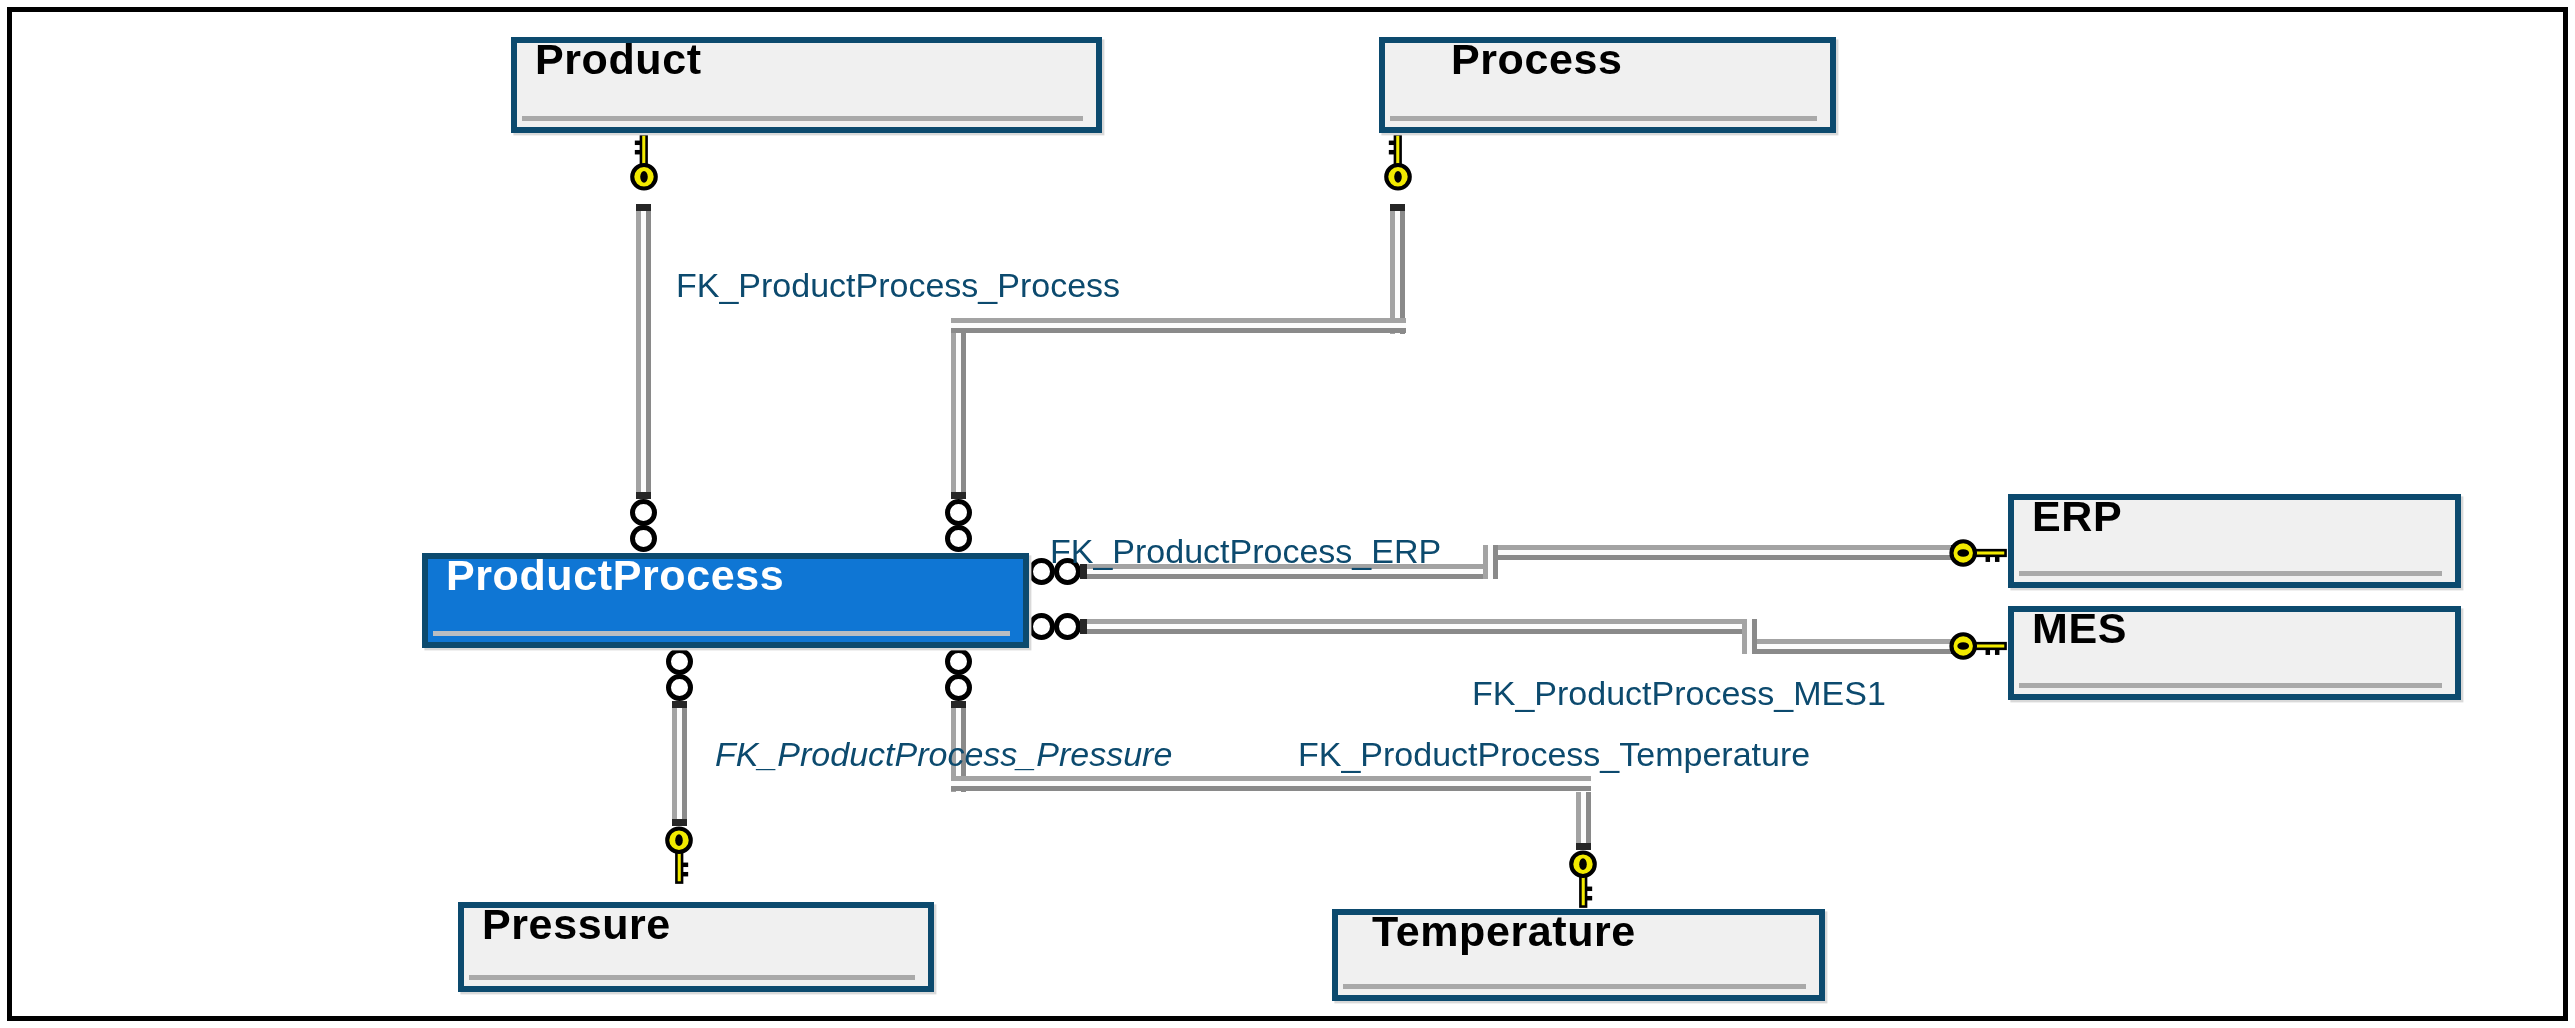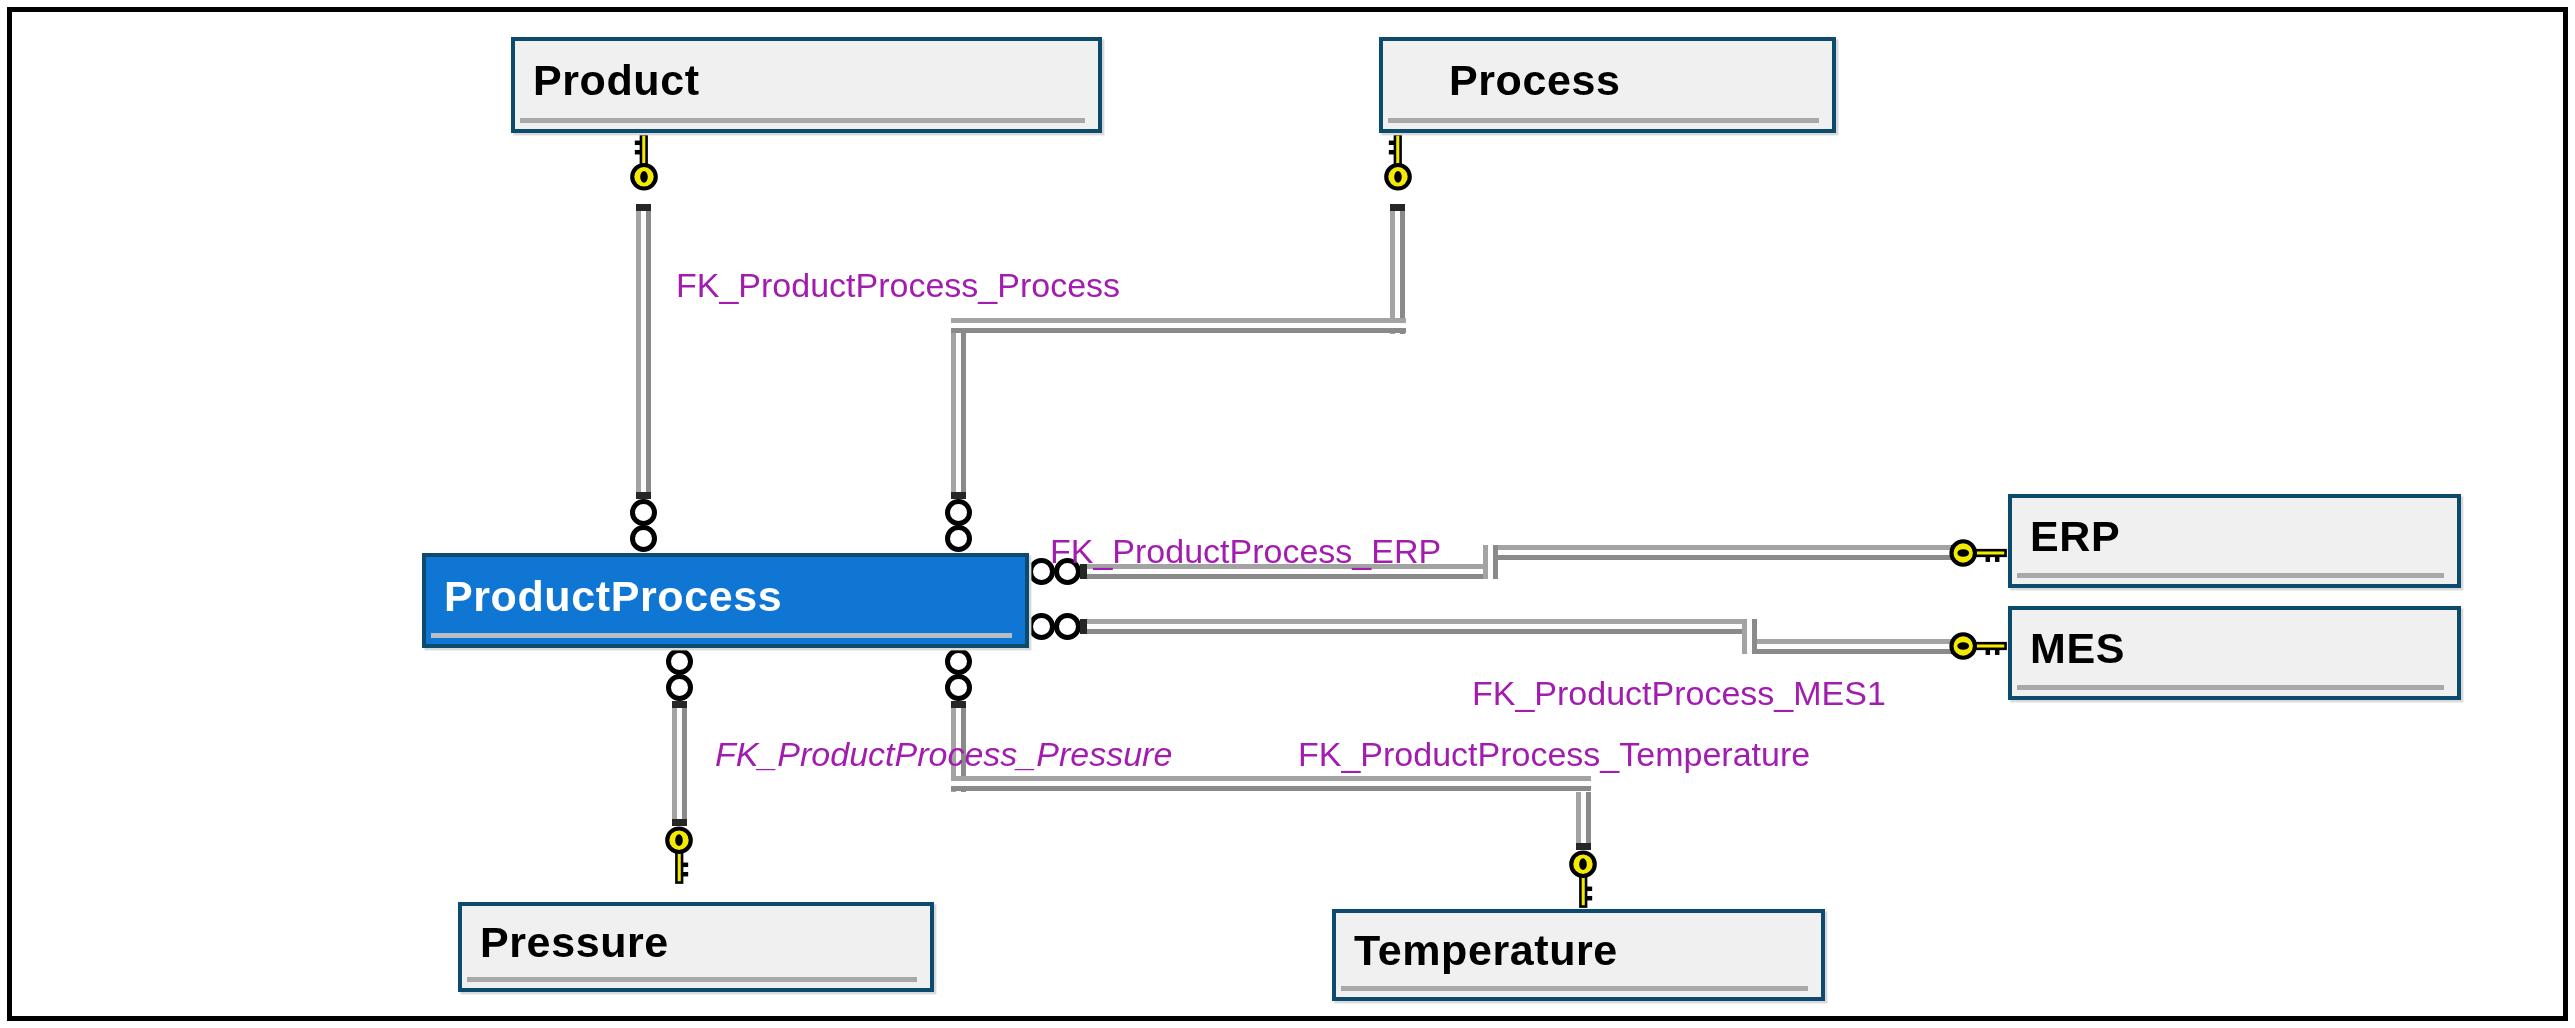--- a/index.html
+++ b/index.html
@@ -2,23 +2,23 @@
 <html style="font-size:9.5px"><head>
 <meta charset="utf-8">
 <style>
   html,body{margin:0;padding:0;background:#fff;}
   #stage{position:relative;width:2576px;height:1029px;background:#ffffff;
          font-family:"Liberation Sans",sans-serif;overflow:hidden;}
   #frame{position:absolute;left:7.1px;top:7.1px;right:8.3px;bottom:8.3px;
          border:5.3px solid #000;pointer-events:none;}
 
   
-  .tbl{position:absolute;background:#f0f0f0;border:4px solid #0c4a6e;
+  .tbl{position:absolute;background:#f0f0f0;border:6px solid #0c4a6e;
        box-shadow:2.4px 2.4px 0 #d9d9d9;box-sizing:border-box;
-       display:flex;align-items:center;}
+       display:flex;}
   .tbl .title{font-weight:bold;font-size:43px;color:#000;padding-left:18px;
               white-space:nowrap;letter-spacing:0.6px;margin-top:-8.3px;}
   .tbl .innerline{position:absolute;left:4.8px;right:13px;bottom:6px;height:5.3px;
                   background:#a9a9a9;}
   .tbl.selected{background:#0f76d4;}
   .tbl.selected .title{color:#ffffff;}
   .tbl.selected .innerline{background:#b9bdc2;}
 
   
   .vline{position:absolute;width:15.4px;box-sizing:border-box;
@@ -36,21 +36,21 @@
   .inf i{display:block;width:27px;height:27px;border:5.3px solid #000;border-radius:50%;
          background:#fff;box-sizing:border-box;}
   .inf.v i + i{margin-top:-1.2px;}
   .inf.h i + i{margin-left:-1.2px;}
 
   
   .key{position:absolute;}
   .key.up svg{transform:rotate(180deg);}
 
   
-  .fk-label{position:absolute;font-size:34px;color:#a21caf;white-space:nowrap;
+  .fk-label{position:absolute;font-size:34px;color:#0c4a6e;white-space:nowrap;
             letter-spacing:0px;}
 </style>
 </head>
 <body>
 
 <div id="stage">
   <div id="frame"></div>
 
   <div class="vline cap-top cap-bottom" style="left:636px;top:204px;height:295px;"></div>
   <div class="key up" style="left:624px;top:132px;">
@@ -173,21 +173,21 @@
   <div class="tbl" style="left:2008px;top:606px;width:453px;height:94px;">
     <span class="title">MES</span>
     <span class="innerline"></span>
   </div>
 
   <div class="tbl" style="left:458px;top:885px;width:476px;height:90px;margin-top:17px;">
     <span class="title">Pressure</span>
     <span class="innerline"></span>
   </div>
 
-  <div class="tbl" style="left:1332px;top:909px;width:493px;height:92px;">
+  <div class="tbl" style="left:1332px;top:909px;width:493px;height:92px;padding-left:16px;">
     <span class="title">Temperature</span>
     <span class="innerline"></span>
   </div>
 
   <div class="fk-label" style="left:676px;top:266px;">FK_ProductProcess_Process</div>
   <div class="fk-label" style="left:1050px;top:532px;">FK_ProductProcess_ERP</div>
   <div class="fk-label" style="left:1472px;top:674px;">FK_ProductProcess_MES1</div>
   <div class="fk-label" style="left:715px;top:735px;font-style:italic;">FK_ProductProcess_Pressure</div>
   <div class="fk-label" style="left:1298px;top:735px;">FK_ProductProcess_Temperature</div>
 </div>

